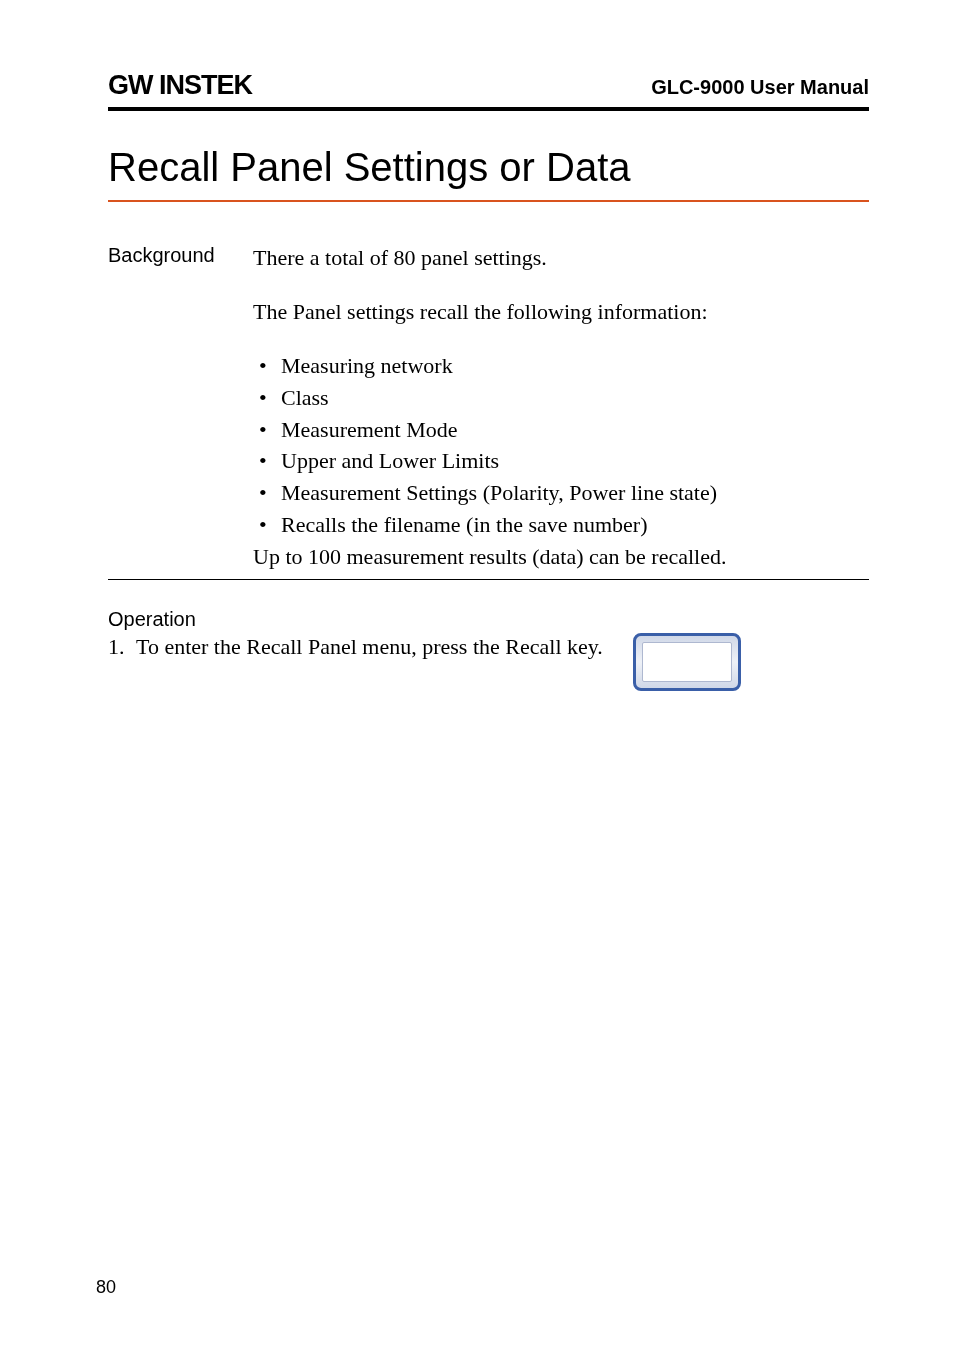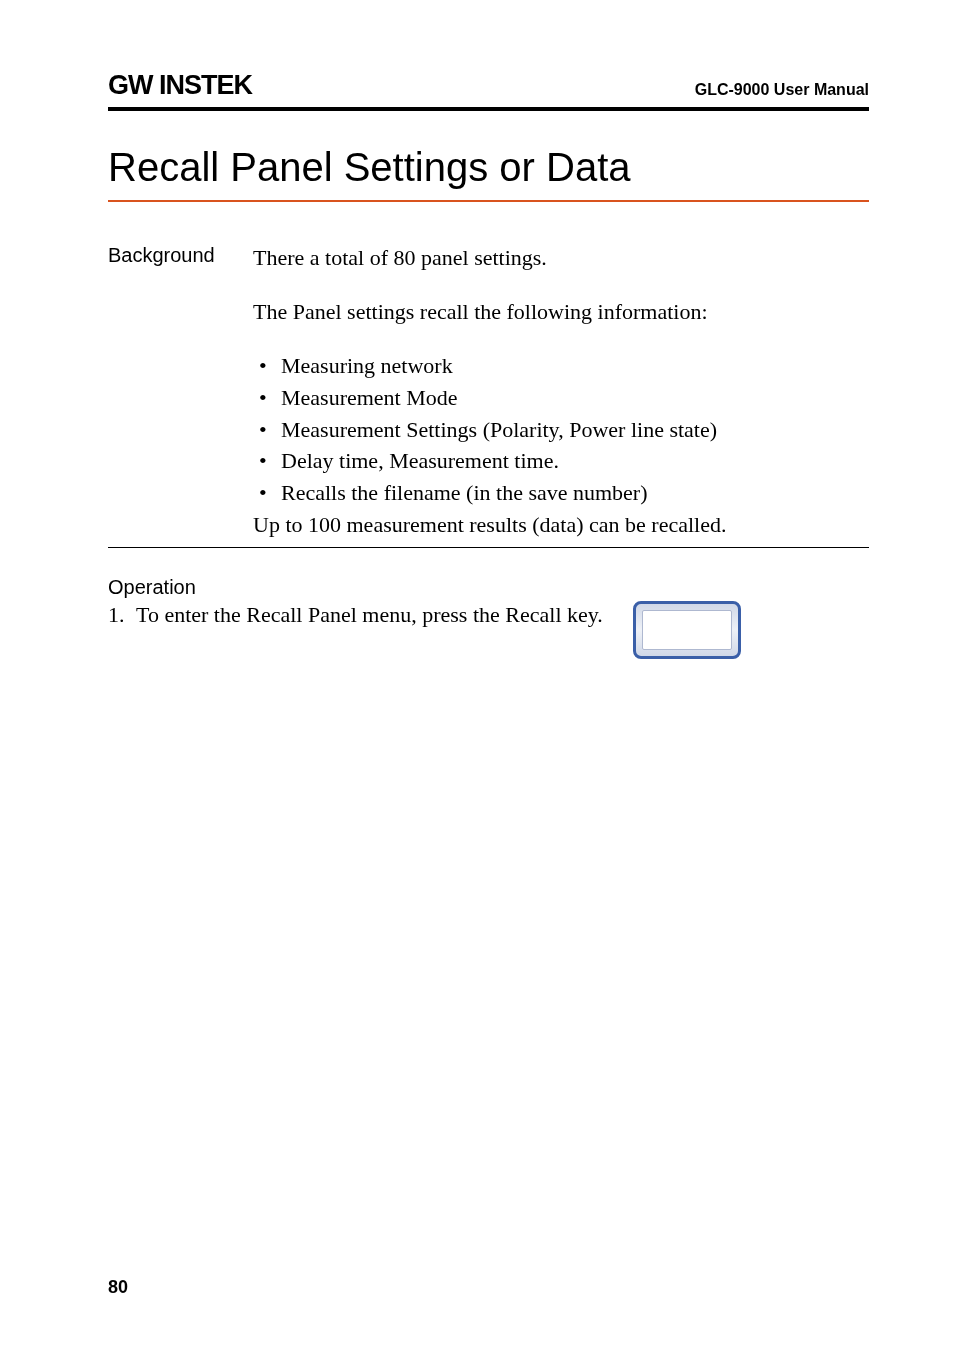--- a/index.html
+++ b/index.html
@@ -30,21 +30,21 @@
       font-size: 27px;
       letter-spacing: -0.5px;
       font-stretch: condensed;
     }
     .logo .gw {
       letter-spacing: -1px;
     }
     .manual-title {
       font-family: 'Segoe UI', Tahoma, sans-serif;
       font-weight: 600;
-      font-size: 16px;
+      font-size: 20px;
       padding-bottom: 2px;
     }
     .section-title {
       font-family: 'Segoe UI Light', 'Segoe UI', sans-serif;
       font-weight: 300;
       font-size: 40px;
       padding-bottom: 10px;
       border-bottom: 2px solid #d9531e;
       margin-bottom: 40px;
     }
@@ -137,23 +137,23 @@
     .key-box-inner {
       width: 100%;
       height: 100%;
       background: #ffffff;
       border: 1px solid #aeb8d0;
       border-radius: 2px;
     }
     .page-number {
       position: absolute;
       bottom: 52px;
-      left: 108px;
+      left: 96px;
       font-family: Arial, sans-serif;
-      font-weight: 700;
+      font-weight: 400;
       font-size: 18px;
     }
     .last-p {
       margin-bottom: 6px !important;
     }
   </style>
 </head>
 <body>
 
 <div class="header">
@@ -163,23 +163,24 @@
 
 <div class="section-title">Recall Panel Settings or Data</div>
 
 <div class="content-row">
   <div class="label-col">Background</div>
   <div class="body-col">
     <p> There a total of 80 panel settings.</p>
     <p class="intro-line">The Panel settings recall the following information:</p>
     <ul>
       <li>Measuring network</li>
+      <li>Class</li>
       <li>Measurement Mode</li>
+      <li>Upper and Lower Limits</li>
       <li>Measurement Settings (Polarity, Power line state)</li>
-      <li>Delay time, Measurement time.</li>
       <li>Recalls the filename (in the save number)</li>
     </ul>
     <p class="last-p">Up to 100 measurement results (data) can be recalled.</p>
   </div>
 </div>
 
 <hr class="divider">
 
 <div class="operation-row">
   <div class="label-col">Operation</div>

